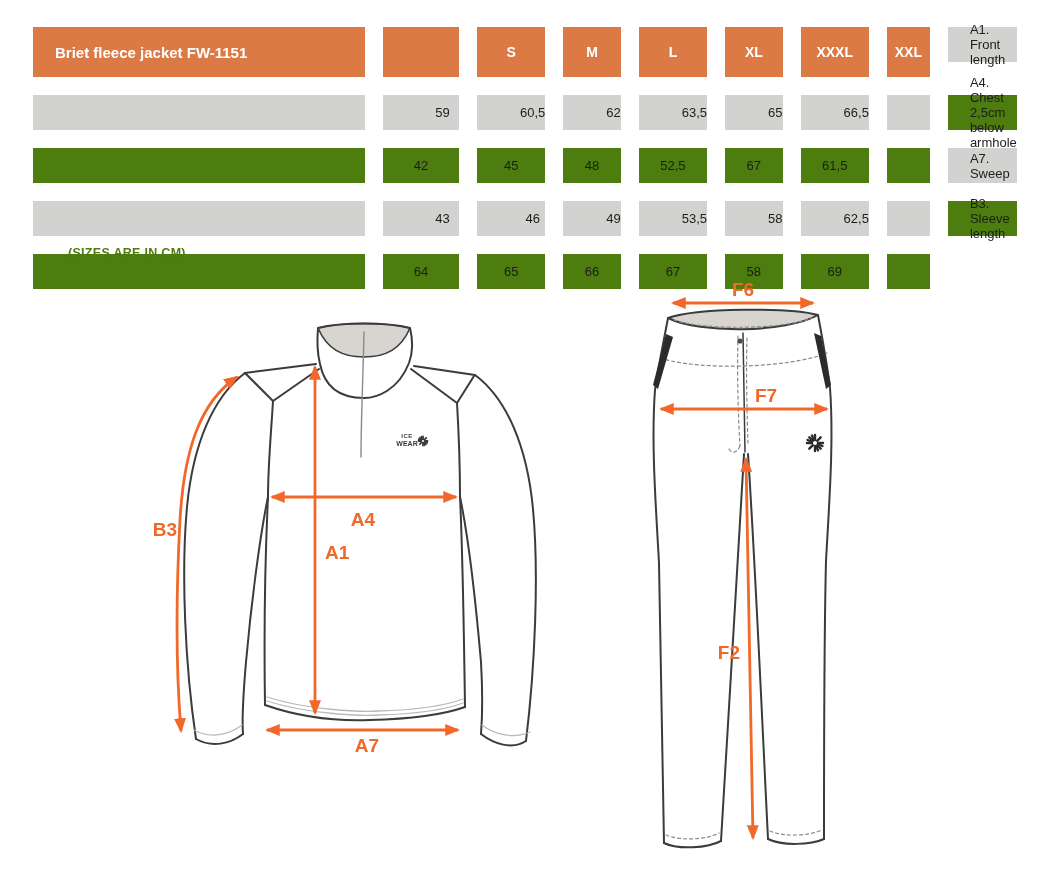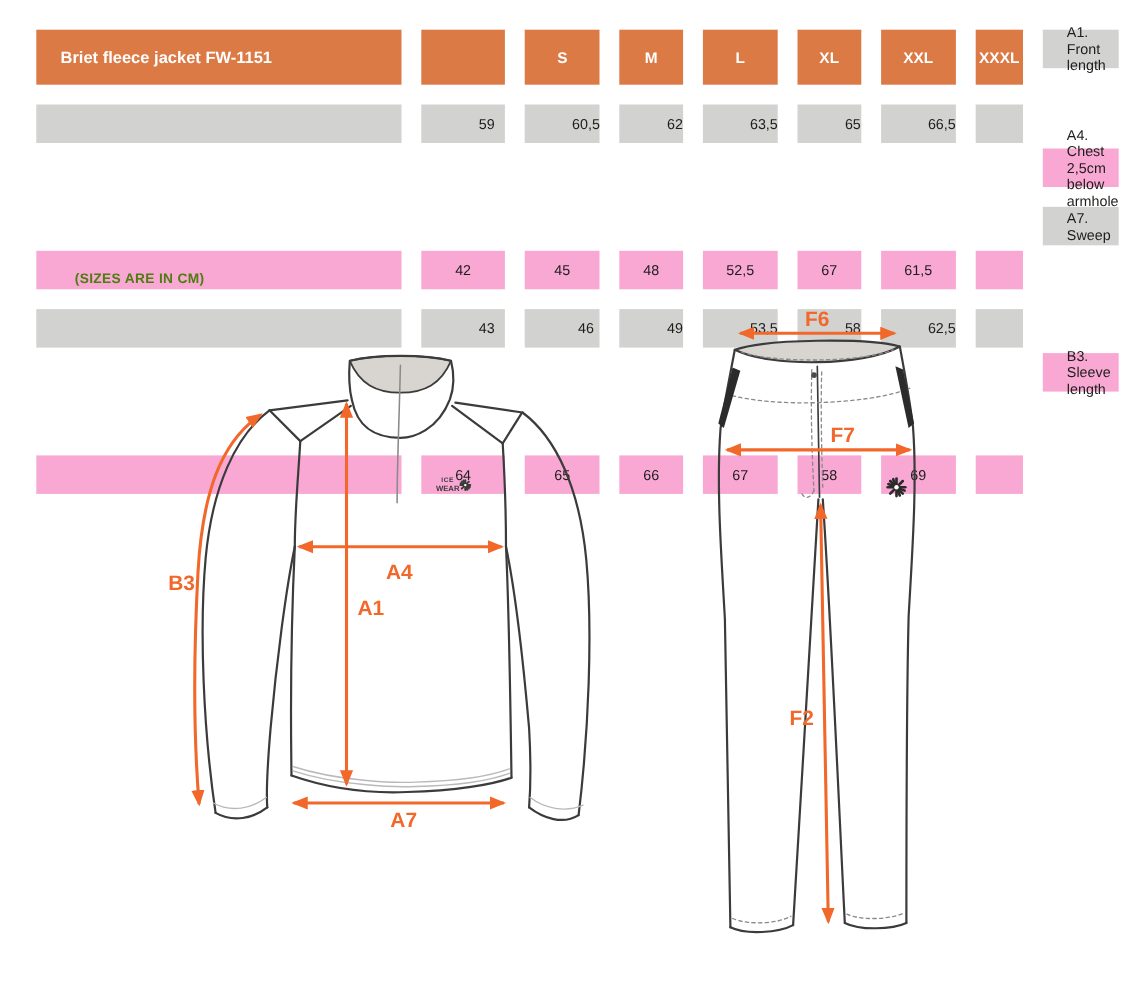--- a/index.html
+++ b/index.html
@@ -13,21 +13,21 @@
     display:grid;
     grid-template-columns:332px 76px repeat(7,1fr);
     grid-auto-rows:min-content;
     gap:18px;
   }
   .cell{ display:flex; align-items:center; justify-content:center;
          font-size:13px; color:#1d1d1b; }
   .cell.h{ height:50px; background:#DC7A46; color:#fff; font-weight:bold; font-size:14px; }
   .cell.r{ height:35px; }
   .cell.dark{ background:#D2D2D0;padding-left:43px; }
-  .cell.light{ background:#f9a8d4;margin-top:40px; }
+  .cell.light{ background:#4d7c0f; }
   .cell.left{ justify-content:flex-start; padding-left:22px; }
   .cell.title{ font-size:15px; }
 
   .units-note{
     position:absolute; left:68px; top:246px;
     font-size:12.5px; font-weight:600; letter-spacing:.3px; color:#4d7c0f;
   }
 
   .diag{ position:absolute; }
   #jacket-svg{ left:130px; top:300px; }
@@ -43,22 +43,22 @@
 <div class="canvas">
 
   <div class="size-table">
 
     <div class="cell h left title">Briet fleece jacket FW-1151</div>
     <div class="cell h"></div>
     <div class="cell h">S</div>
     <div class="cell h">M</div>
     <div class="cell h">L</div>
     <div class="cell h">XL</div>
+    <div class="cell h">XXXL</div>
     <div class="cell h">XXL</div>
-    <div class="cell h">XXXL</div>
 
     <div class="cell r dark left">A1. Front length</div>
     <div class="cell r dark"></div>
     <div class="cell r dark">59</div>
     <div class="cell r dark">60,5</div>
     <div class="cell r dark">62</div>
     <div class="cell r dark">63,5</div>
     <div class="cell r dark">65</div>
     <div class="cell r dark">66,5</div>
     <div class="cell r dark"></div>

